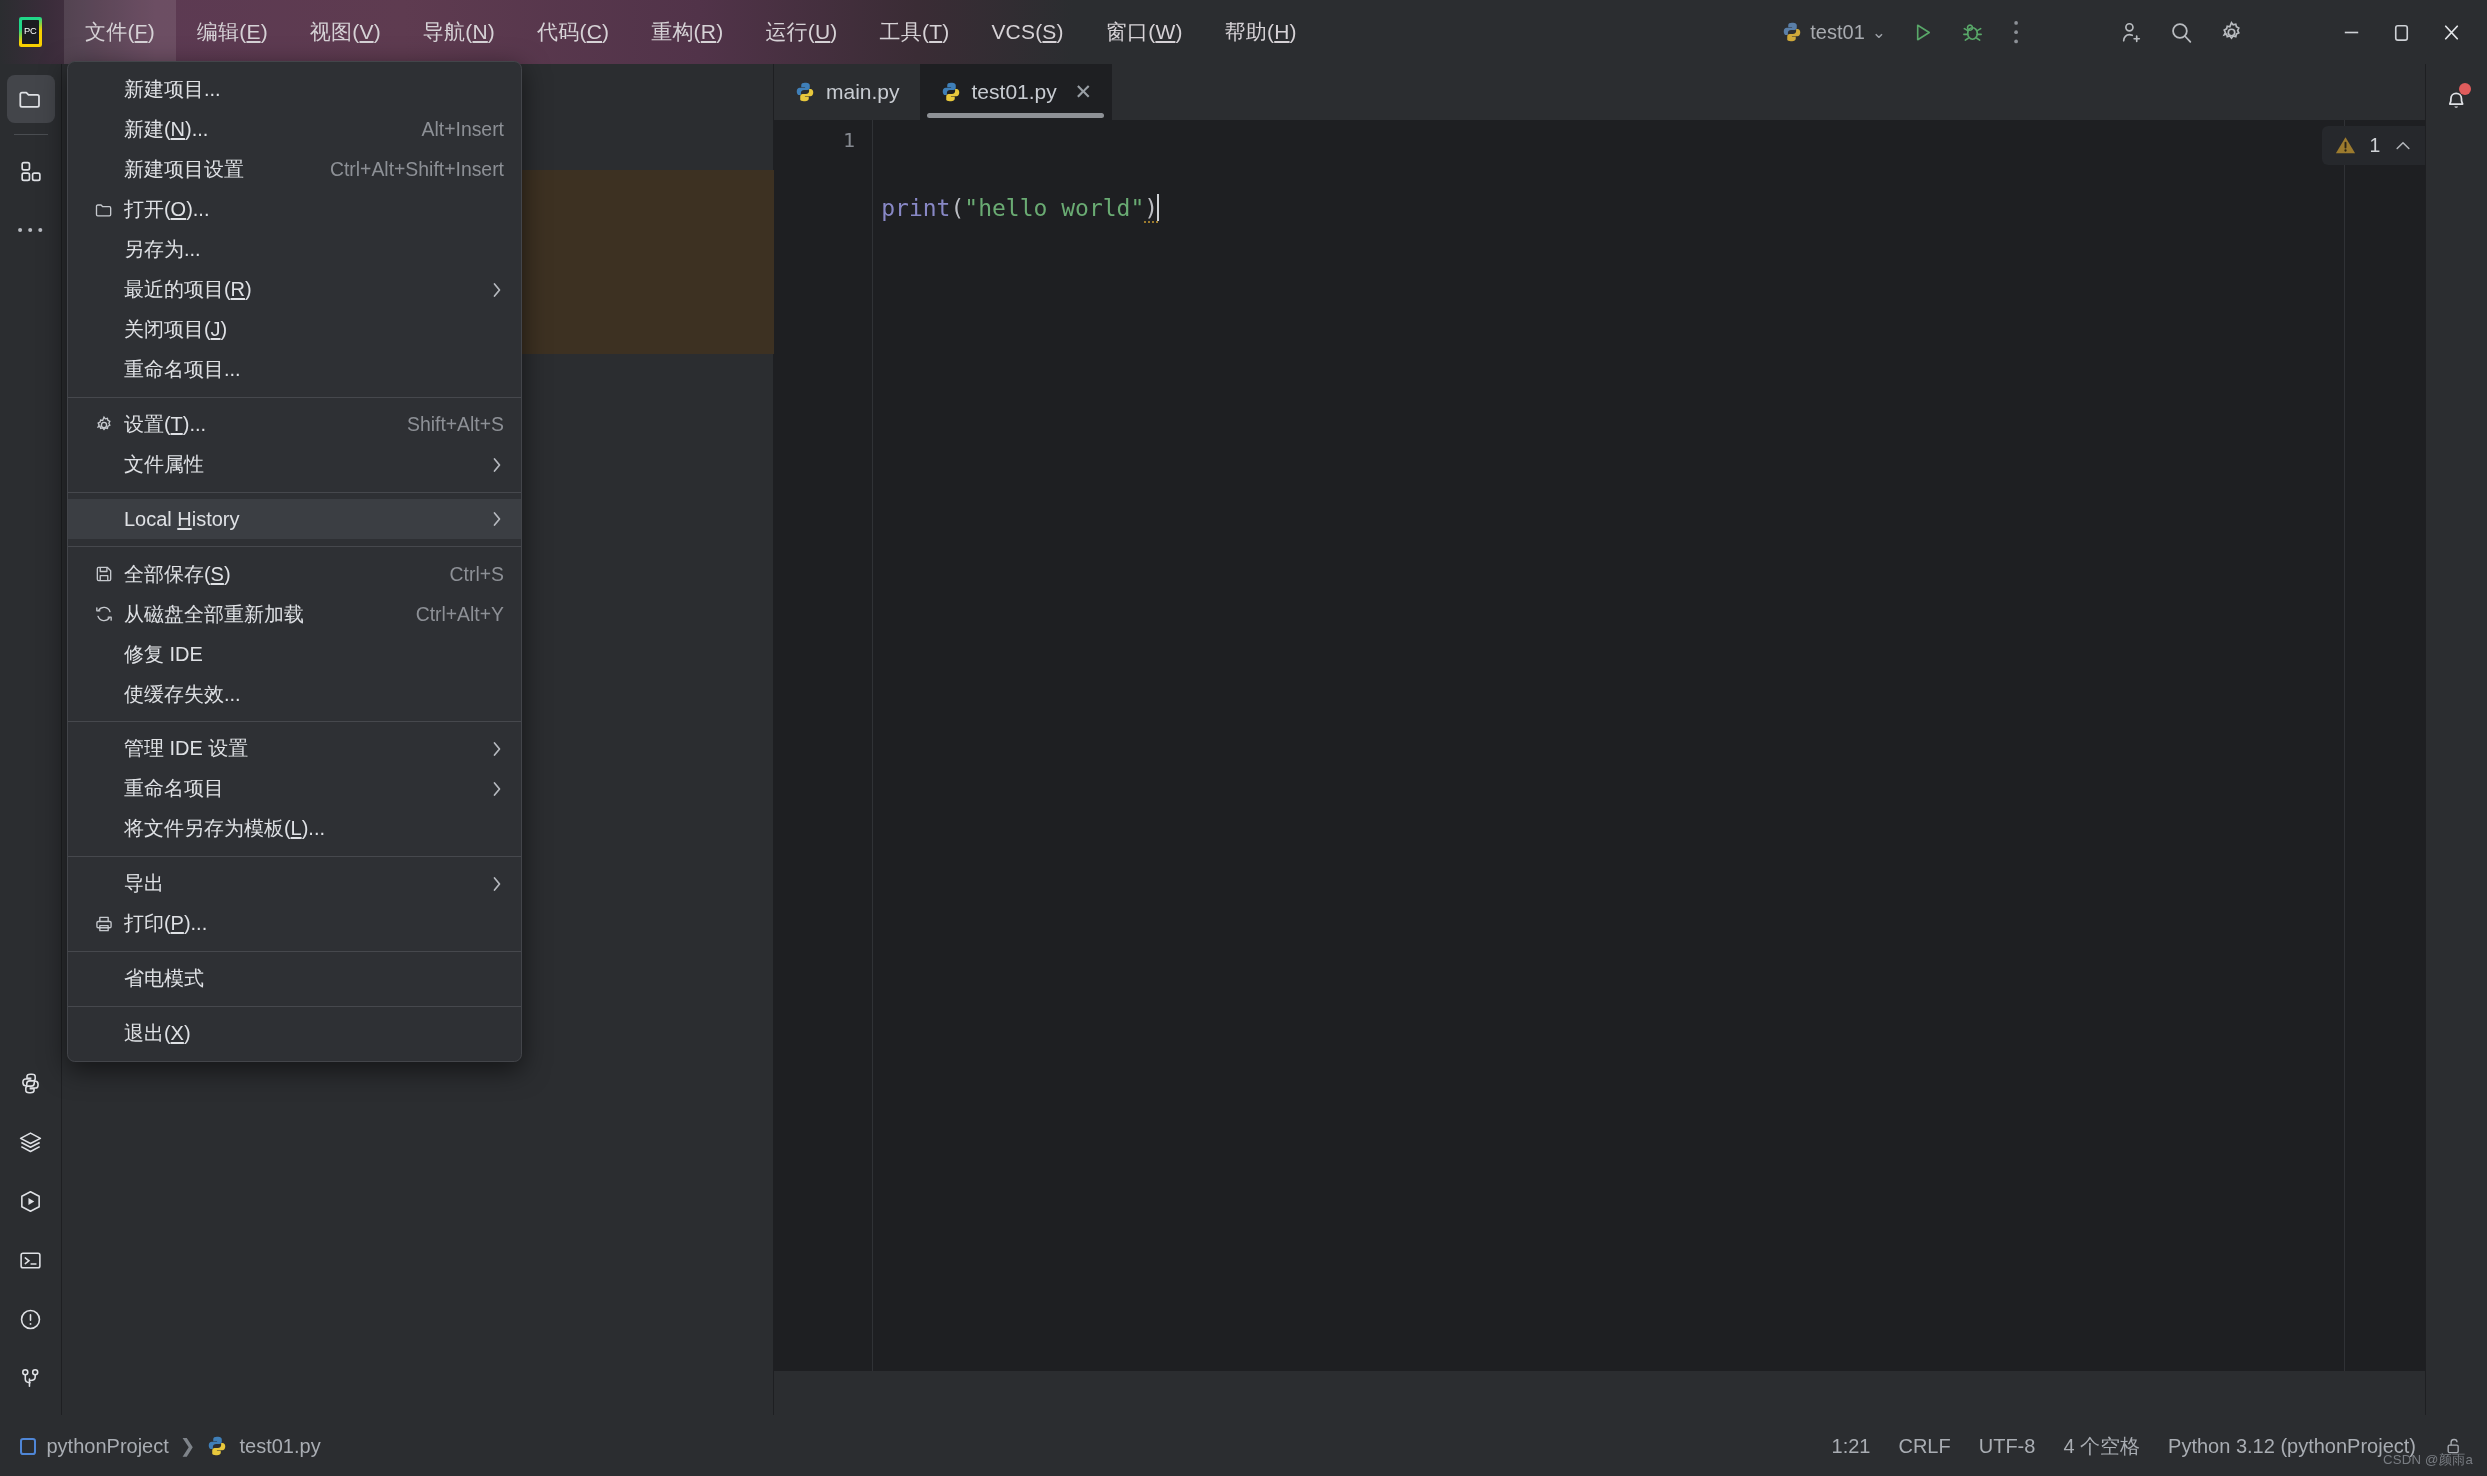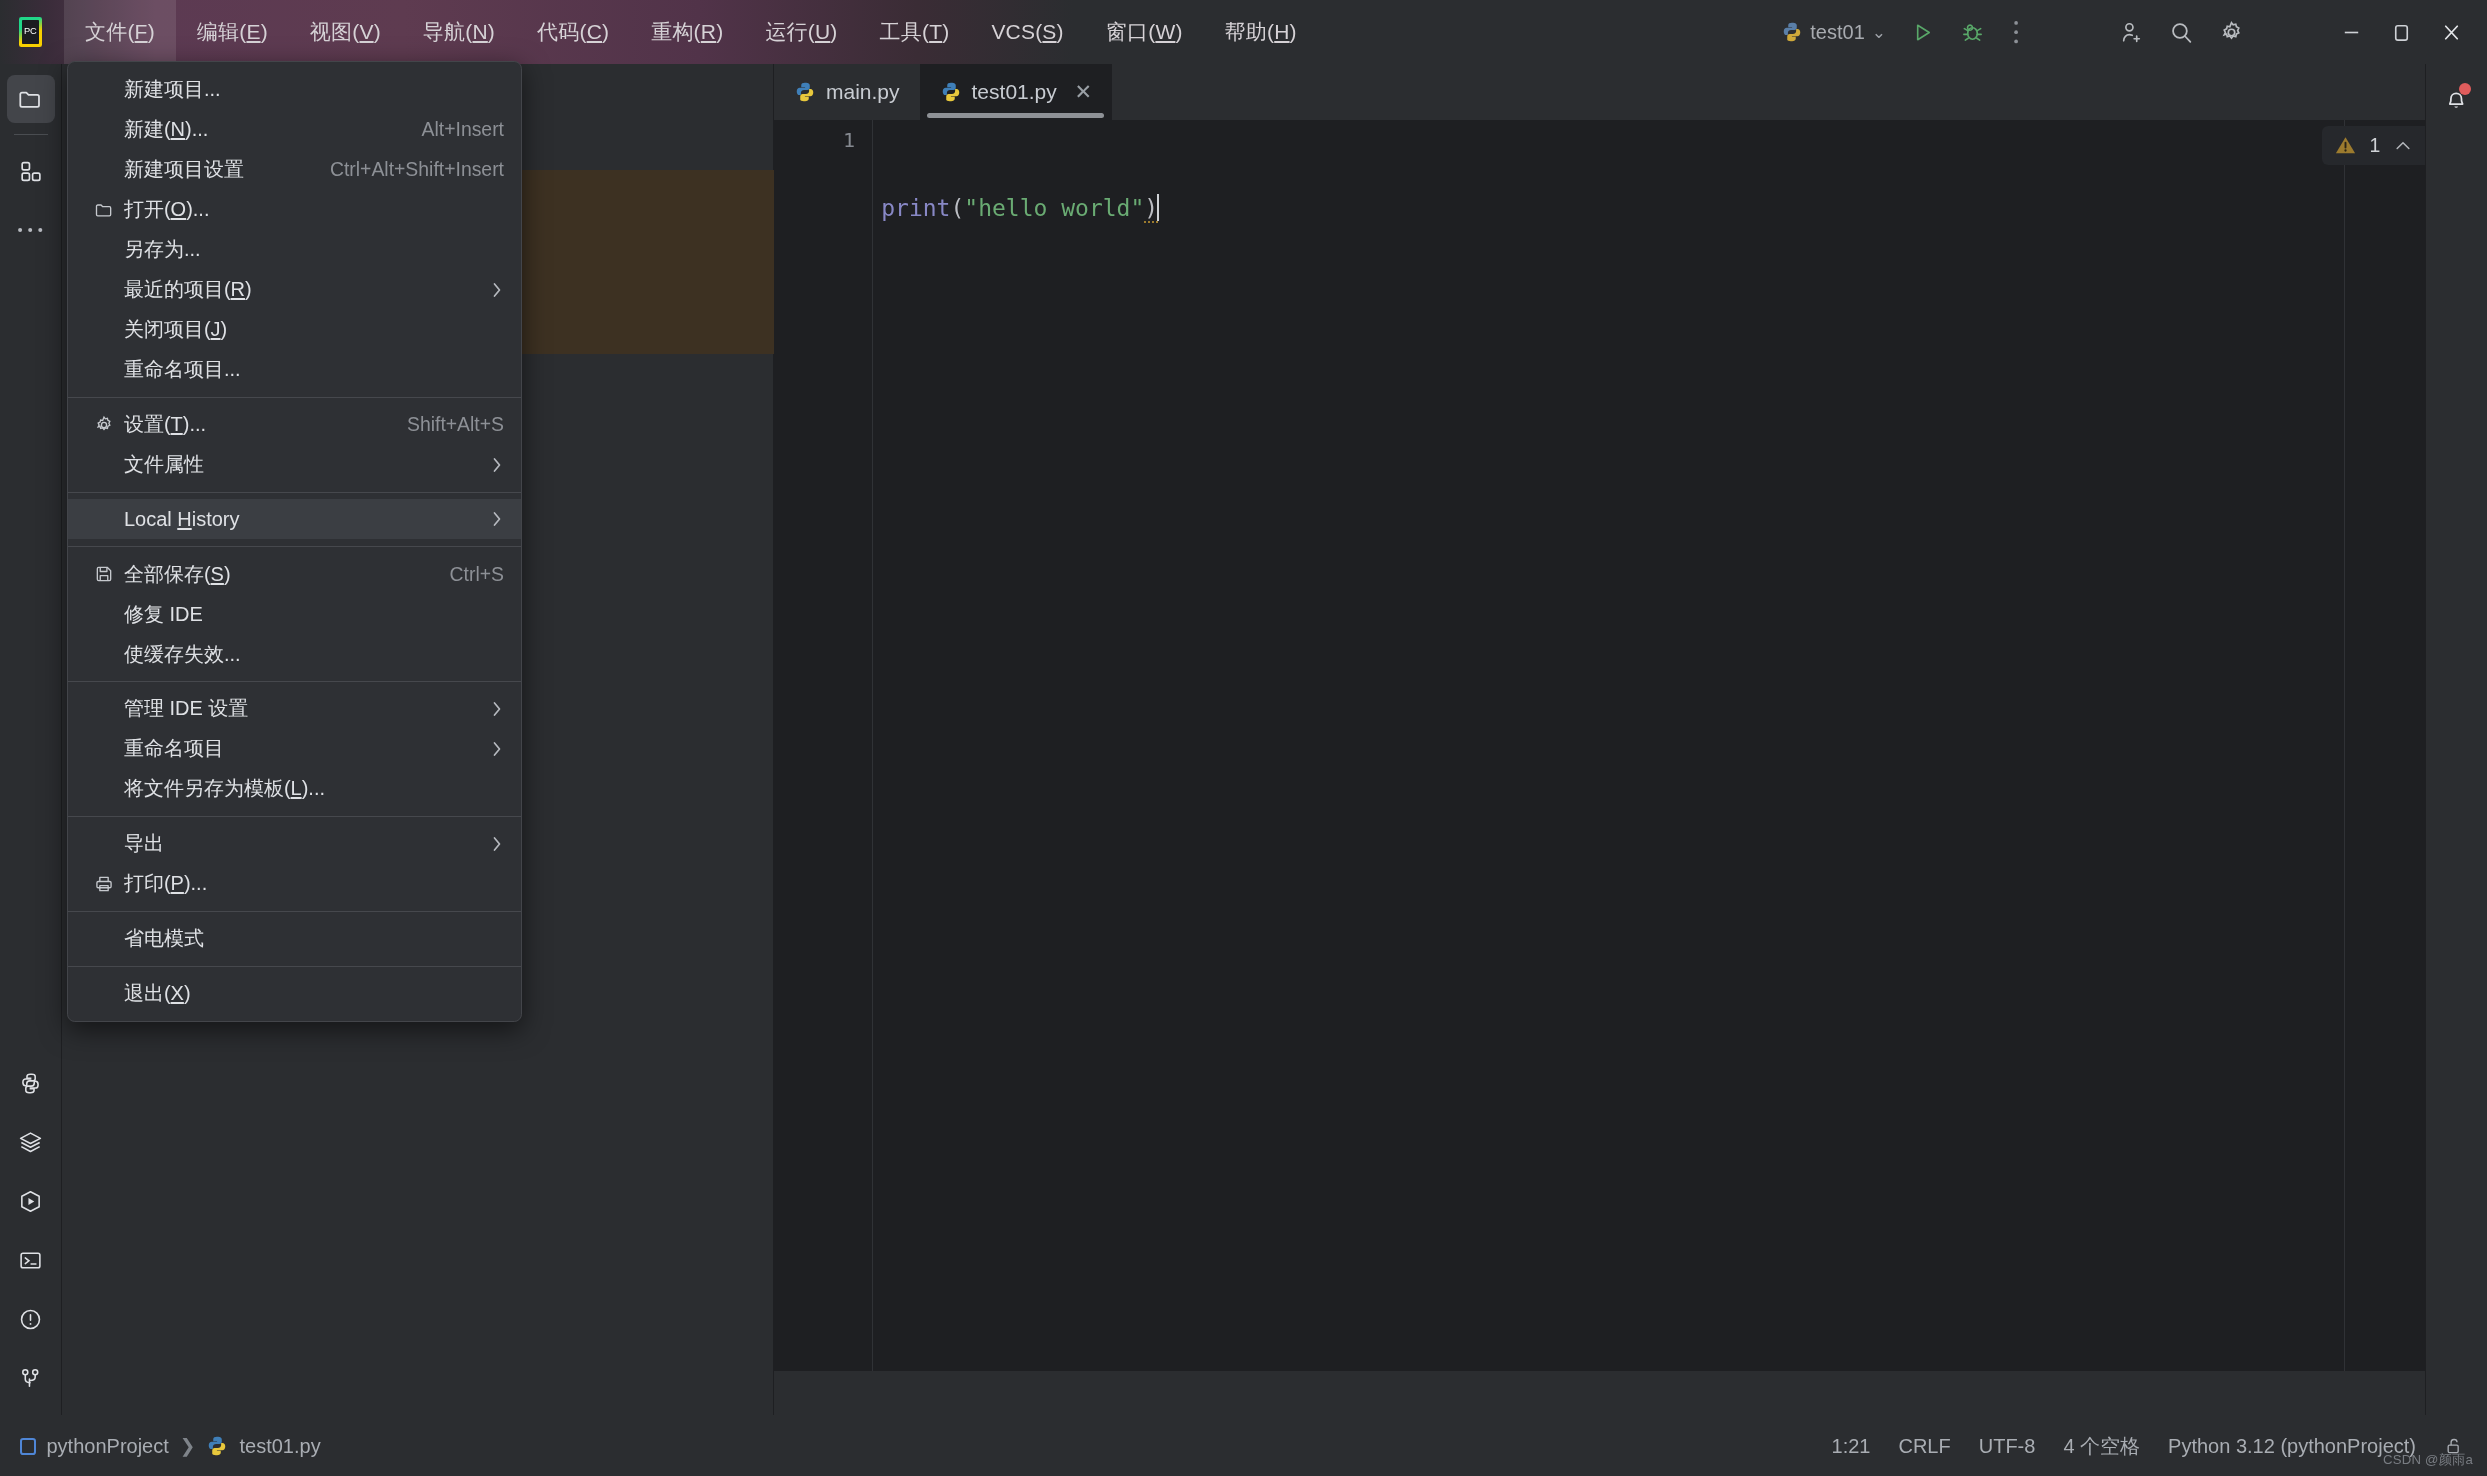--- a/index.html
+++ b/index.html
@@ -503,20 +503,31 @@
       <span class="mi-icon">
         <svg width="20" height="20" viewBox="0 0 24 24" fill="none" stroke="#c6c9ce" stroke-width="1.6" stroke-linejoin="round">
           <path d="M4 5.6A1.6 1.6 0 0 1 5.6 4h10.2L20 8.2v10.2A1.6 1.6 0 0 1 18.4 20H5.6A1.6 1.6 0 0 1 4 18.4z"></path>
           <path d="M7.5 4v5h8V4M7.5 20v-6h9v6"></path>
         </svg>
       </span>
       <span class="mi-label">全部保存(<u>S</u>)</span>
       <span class="mi-shortcut">Ctrl+S</span>
     </div>
 
+    <div class="mi">
+      <span class="mi-icon">
+        <svg width="20" height="20" viewBox="0 0 24 24" fill="none" stroke="#c6c9ce" stroke-width="1.6" stroke-linecap="round" stroke-linejoin="round">
+          <path d="M19.2 9.2A7.6 7.6 0 0 0 5.6 7.6"></path>
+            <path d="M4.8 14.8a7.6 7.6 0 0 0 13.6 1.6"></path>
+          <path d="M3.4 4.6v3.6h3.6M20.6 19.4v-3.6H17"></path>
+        </svg>
+      </span>
+      <span class="mi-label">从磁盘全部重新加载</span>
+      <span class="mi-shortcut">Ctrl+Alt+Y</span>
+    </div>
 
     <div class="mi">
       <span class="mi-icon"></span>
       <span class="mi-label">修复 IDE</span>
     </div>
 
     <div class="mi">
       <span class="mi-icon"></span>
       <span class="mi-label">使缓存失效...</span>
     </div>

